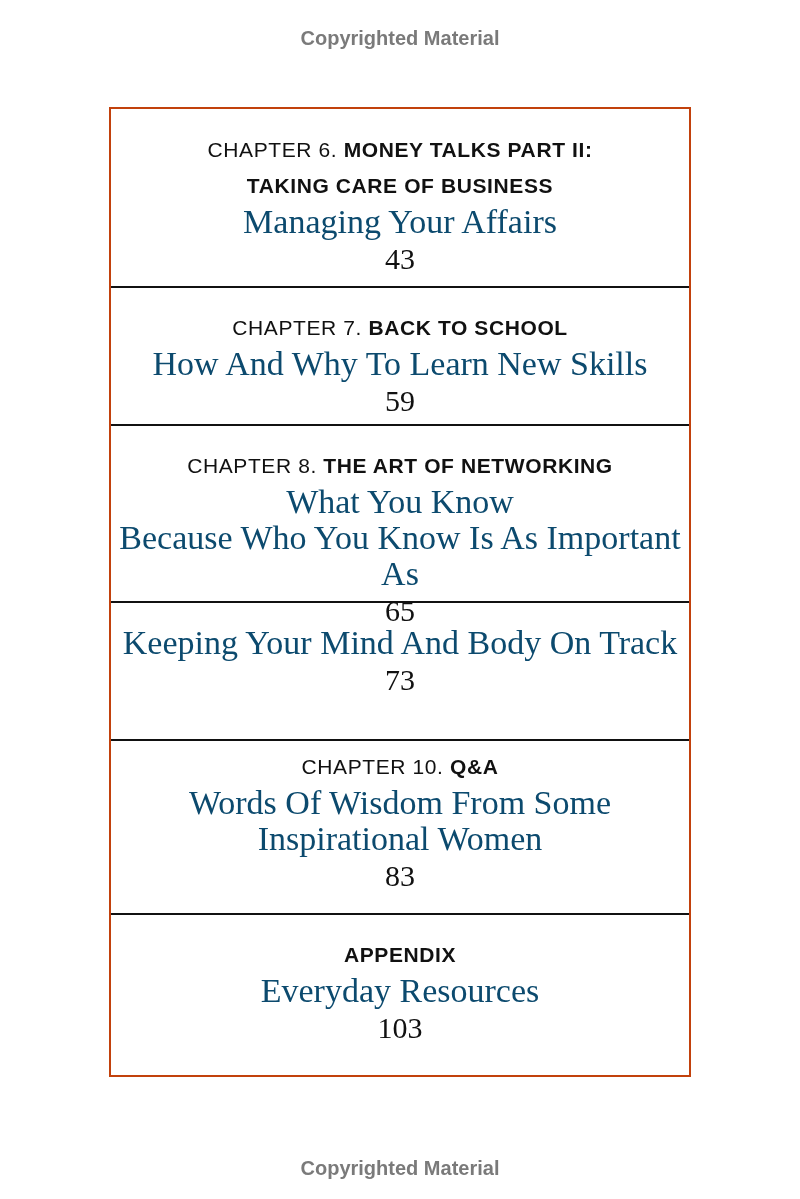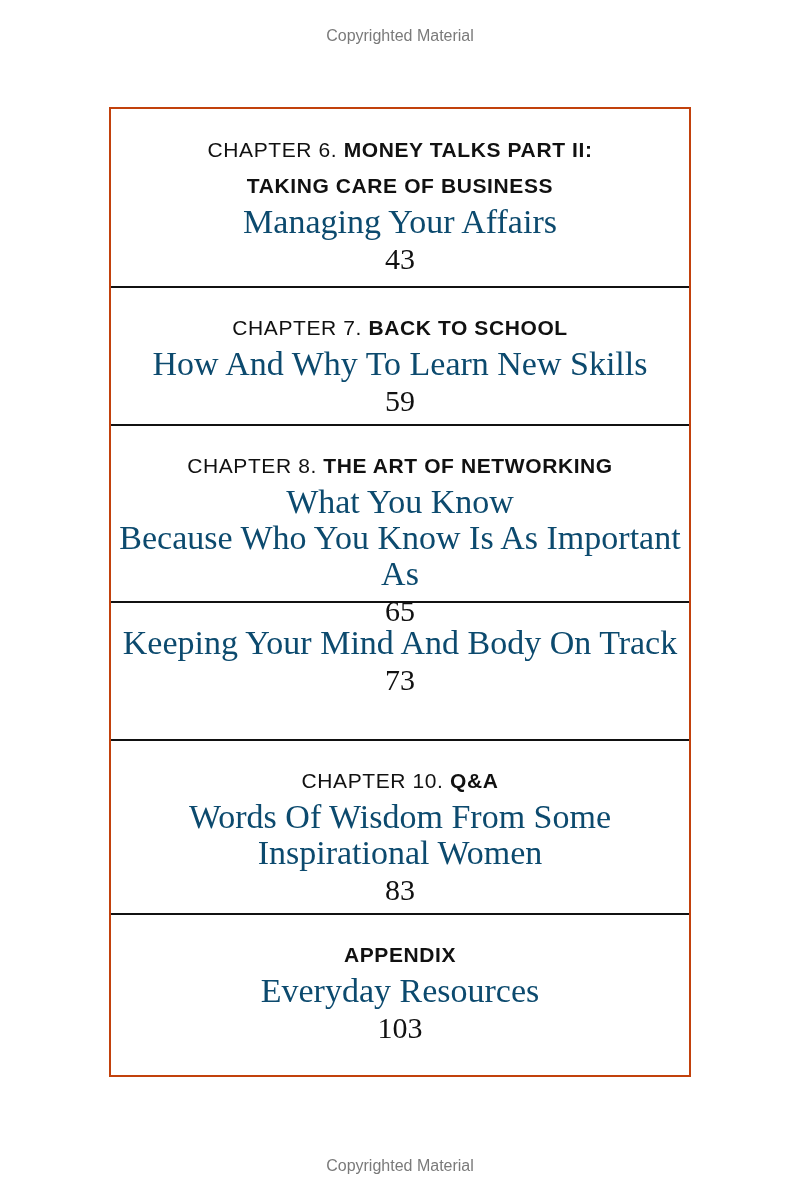--- a/index.html
+++ b/index.html
@@ -12,22 +12,22 @@
       height: 1199px;
       position: relative;
       overflow: hidden;
     }
     .watermark {
       position: absolute;
       left: 0;
       width: 800px;
       text-align: center;
       font-family: "Liberation Sans", sans-serif;
-      font-weight: normal;
-      font-size: 16px;
+      font-weight: bold;
+      font-size: 20px;
       color: #7a7a7a;
     }
     .watermark.top { top: 27px; }
     .watermark.bottom { top: 1157px; }
 
     .toc-box {
       position: absolute;
       left: 109px;
       top: 107px;
       width: 578px;
@@ -63,21 +63,21 @@
       font-family: "Liberation Serif", "DejaVu Serif", serif;
       font-size: 30px;
       line-height: 37px;
       color: #111111;
     }
 
     .r1 { height: 179px; padding-top: 23px; }
     .r2 { height: 138px; padding-top: 22px; }
     .r3 { height: 177px; padding-top: 22px; }
     .r4 { height: 138px; padding-top: 22px; }
-    .r5 { height: 174px; padding-top: 22px; }
+    .r5 { height: 174px; padding-top: 8px; }
     .r6 { height: 160px; padding-top: 22px; }
   </style>
 </head>
 <body>
 
 <div class="watermark top">Copyrighted Material</div>
 
 <div class="toc-box">
 
   <div class="toc-row r1">

